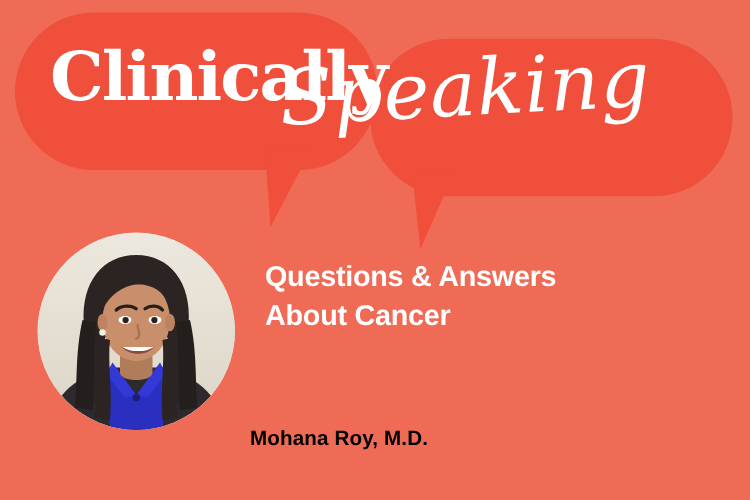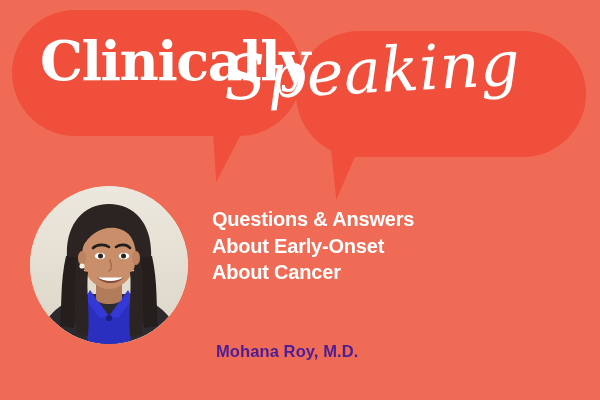--- a/index.html
+++ b/index.html
@@ -113,32 +113,32 @@
   }
   #portrait svg { display: block; }
 
   
   #headline {
     position: absolute;
     left: 212px;
     top: 206px;
     width: 380px;
     color: #FFFFFF;
-    font-size: 20px;
+    font-size: 23px;
     font-weight: bold;
     line-height: 1.33;
     letter-spacing: -0.2px;
   }
   #headline .hl-line { display: block; white-space: nowrap; }
 
   #byline {
     position: absolute;
-    left: 216px;
+    left: 200px;
     top: 342px;
-    color: #4c1d95;
+    color: #000000;
     font-size: 16.5px;
     font-weight: bold;
     letter-spacing: 0.1px;
   }
 </style>
 </head>
 <body>
 
 <div id="card">
 
@@ -206,19 +206,18 @@
         <path d="M68 91.5 C74 96 87 96 93 91.5 Z" fill="#FFFFFF"></path>
 
         <path d="M50 84 C46 104 48 126 46 148 L58 150 C60 126 56 104 58 86 Z" fill="#2B2422"></path>
         <path d="M108 84 C112 104 110 126 112 148 L100 150 C98 126 102 104 100 86 Z" fill="#2B2422"></path>
       </g>
     </svg>
   </div>
 
   <div id="headline">
     <span class="hl-line">Questions &amp; Answers</span>
-    <span class="hl-line">About Early-Onset</span>
     <span class="hl-line">About Cancer</span>
   </div>
 
   <div id="byline">Mohana Roy, M.D.</div>
 
 </div>
 
 </body></html>

